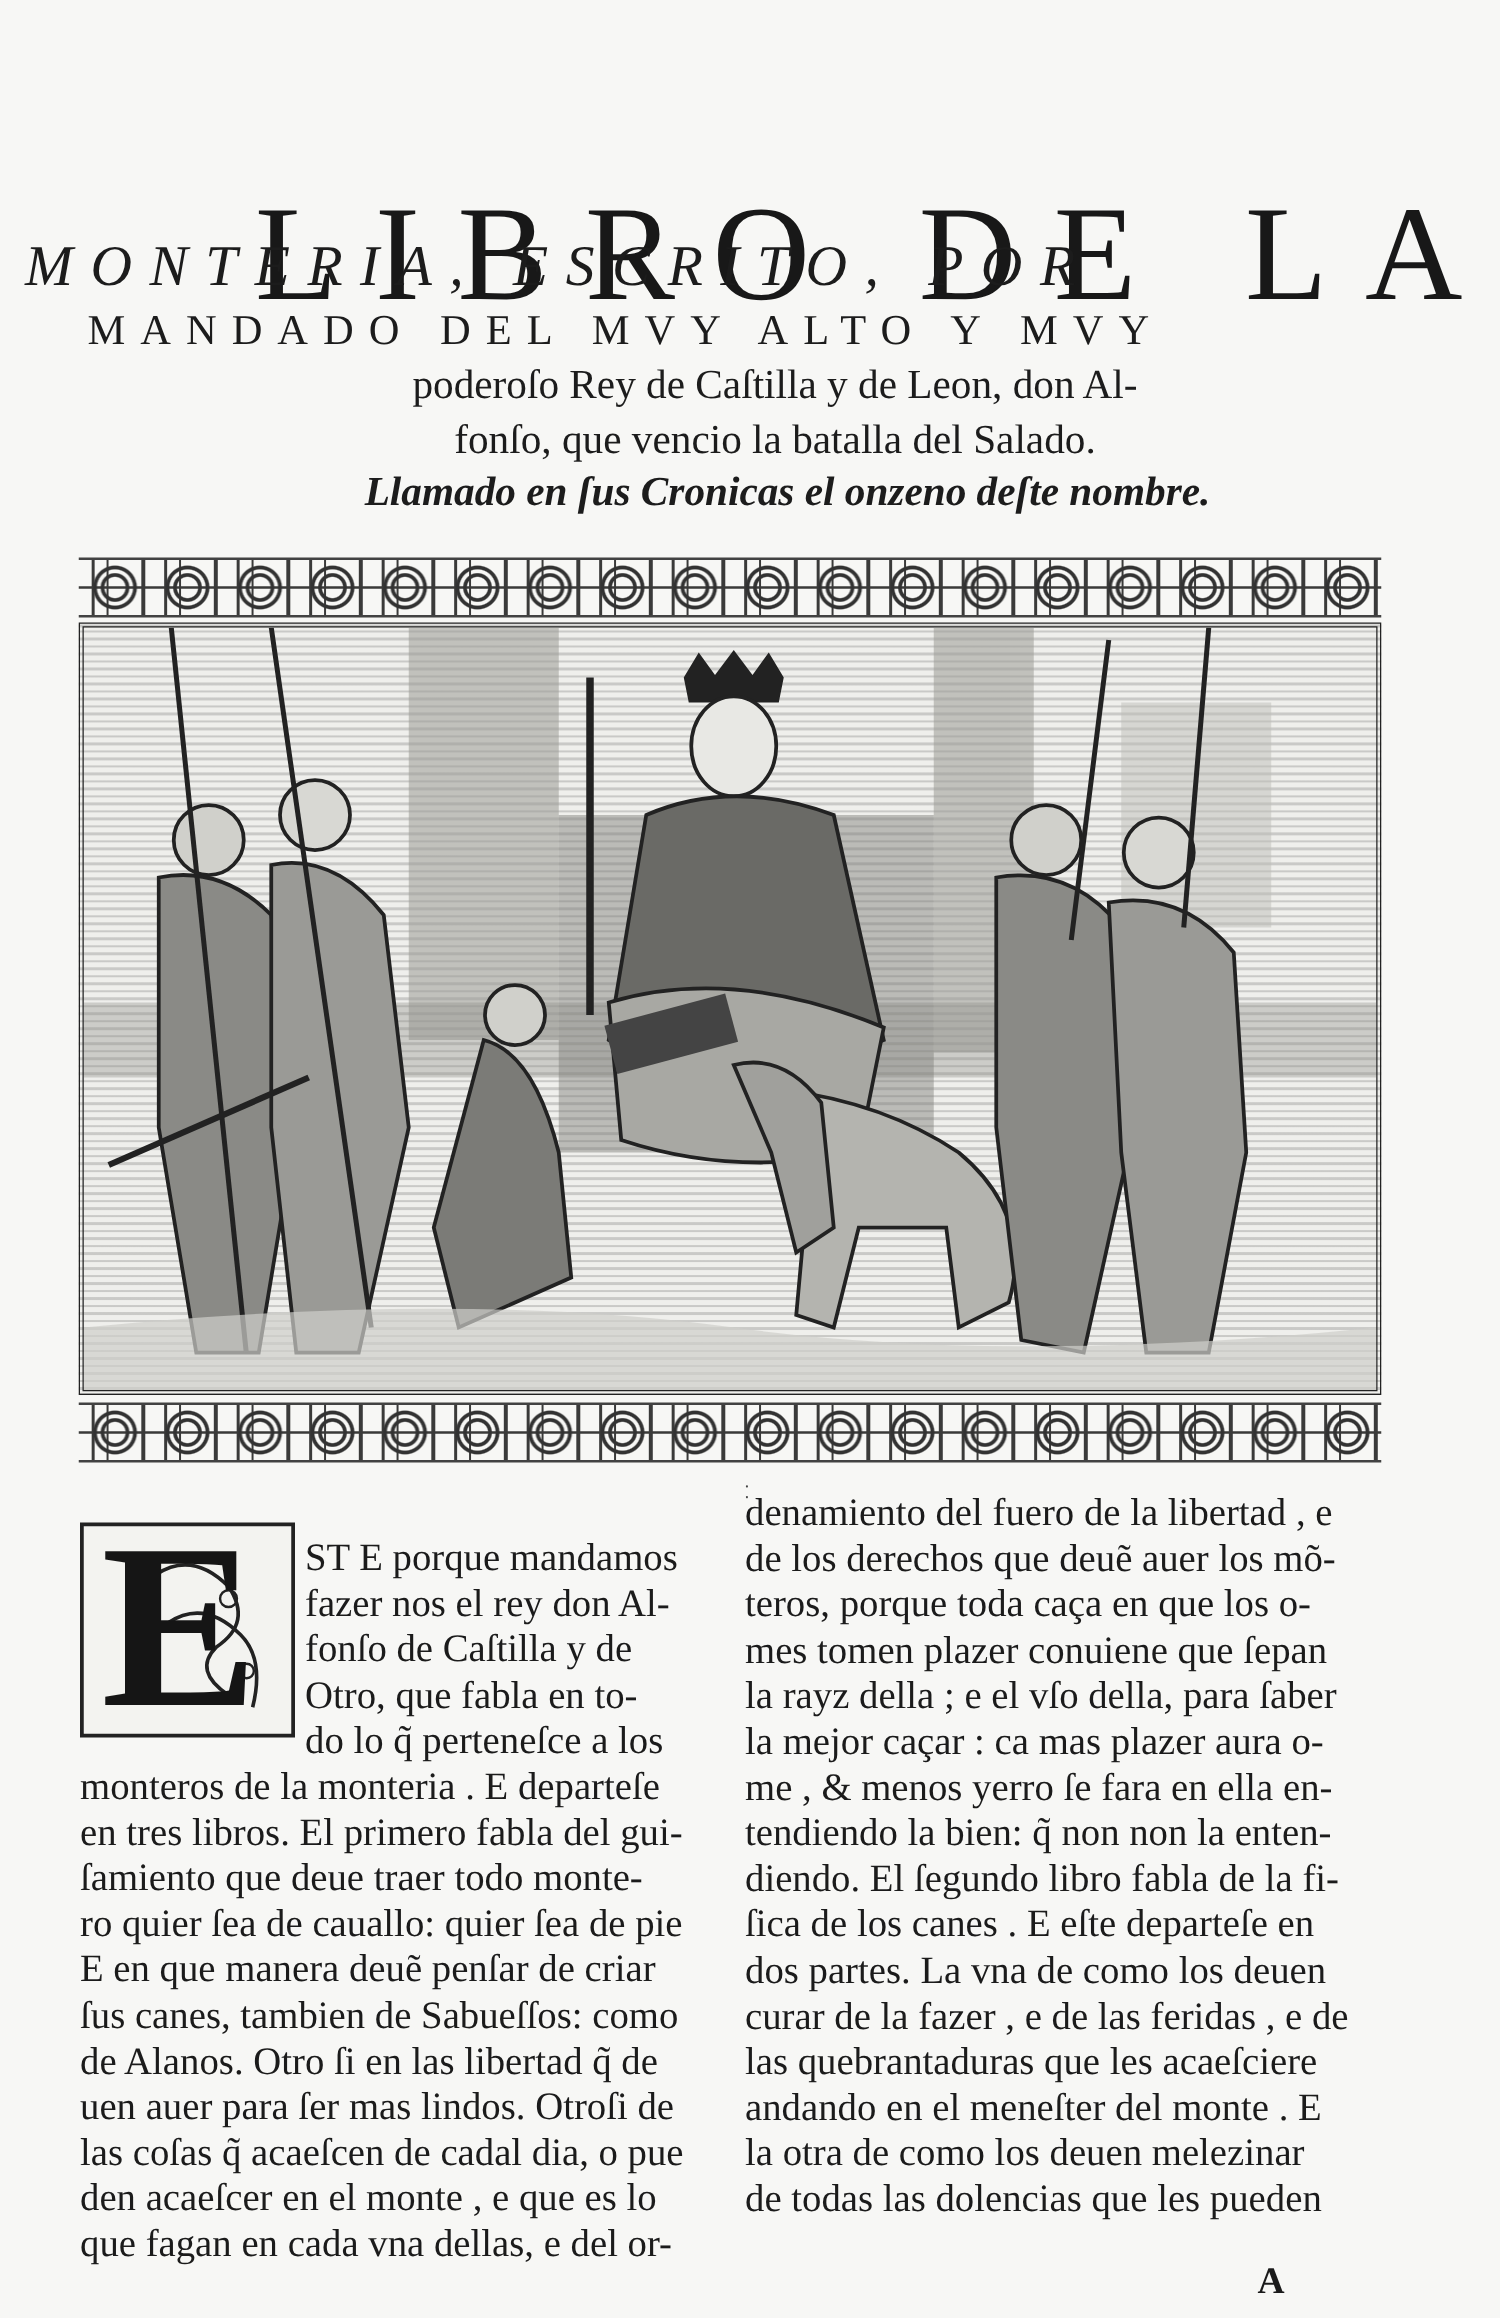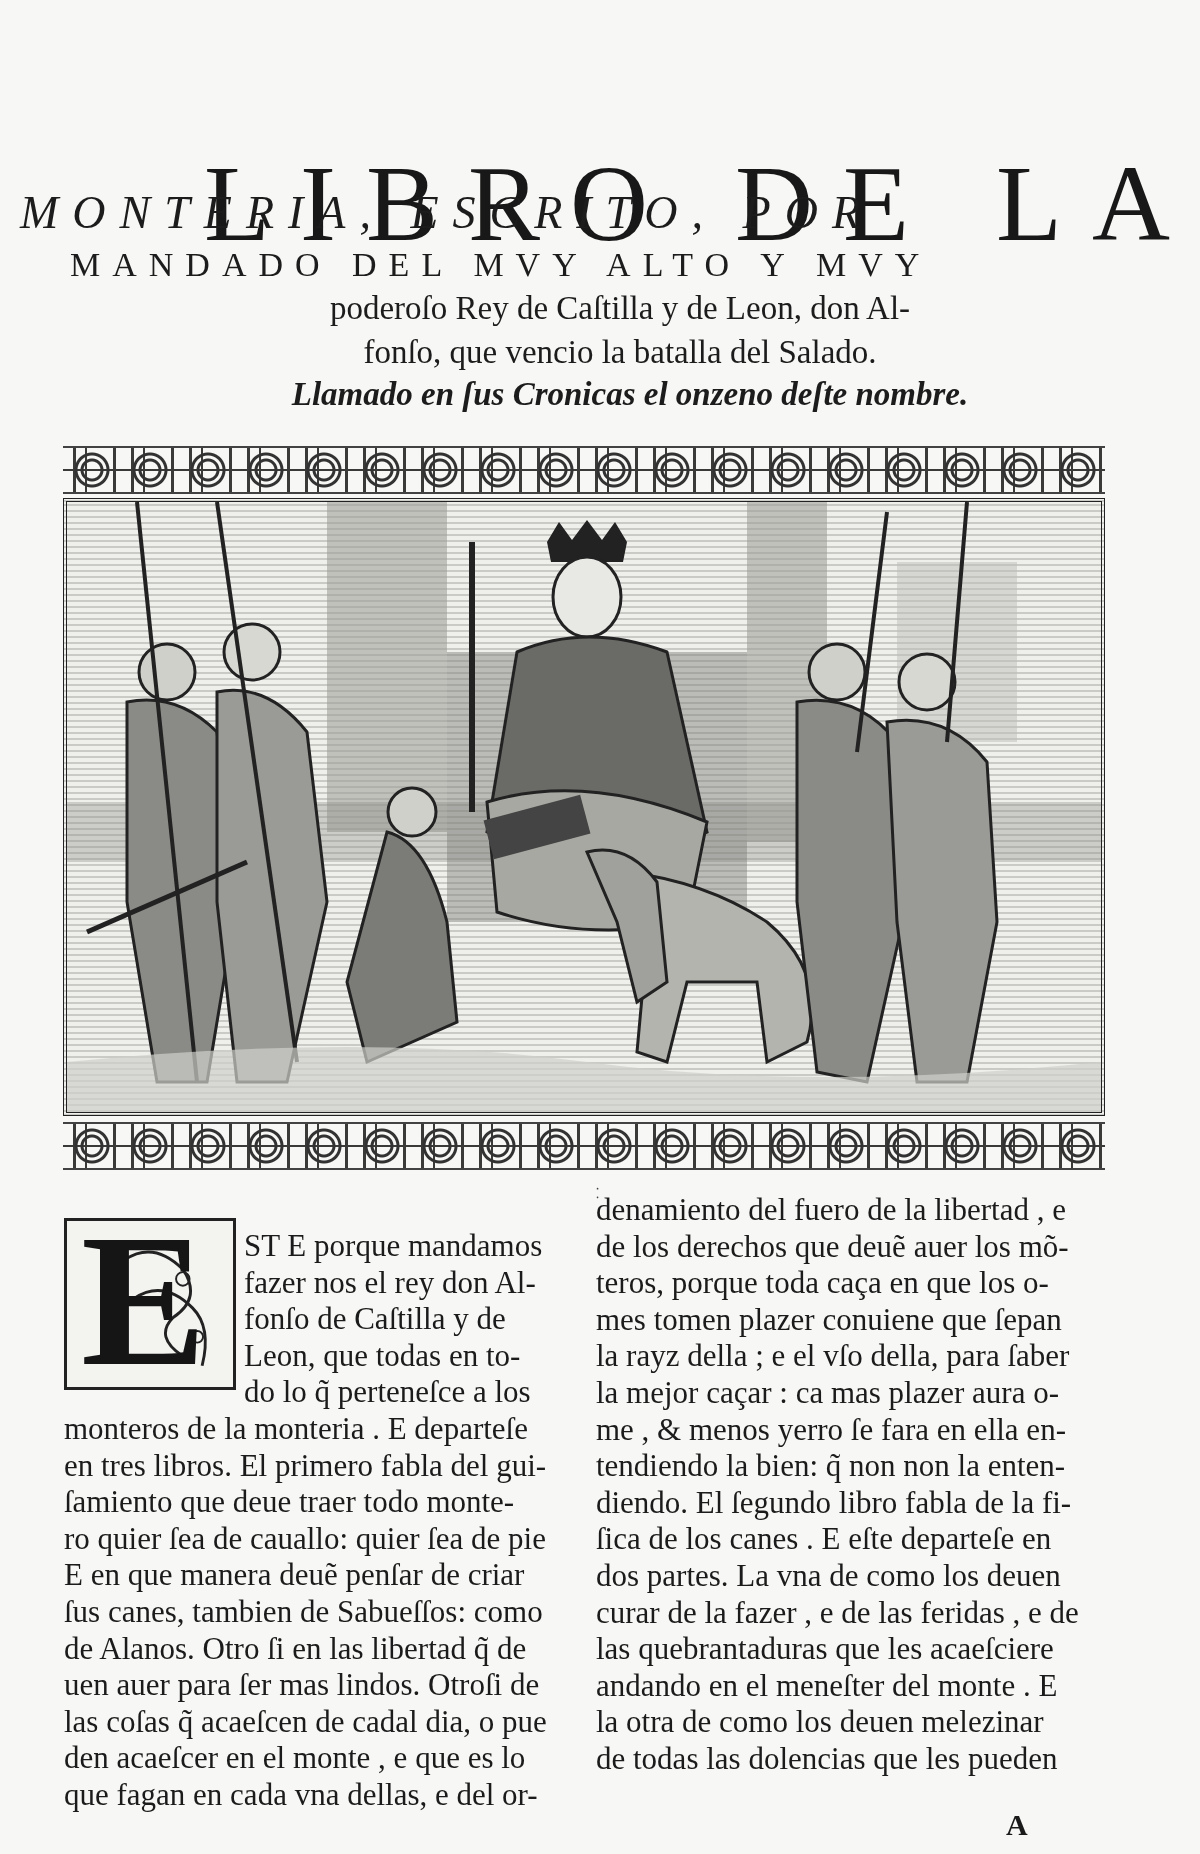--- a/index.html
+++ b/index.html
@@ -158,21 +158,21 @@
       <circle cx="120" cy="60" r="7" fill="none" stroke="#222" stroke-width="2"></circle>
       <circle cx="135" cy="120" r="6" fill="none" stroke="#222" stroke-width="2"></circle>
     </svg>
     <span class="dropcap-letter">E</span>
   </div>
 
   <div class="col col-left">
     <span class="line indent" style="margin-top:36px">ST E porque mandamos</span>
     <span class="line indent">fazer nos el rey don Al-</span>
     <span class="line indent">fonſo de Caſtilla y de</span>
-    <span class="line indent">Leon, que todas en to-</span>
+    <span class="line indent">Otro, que fabla en to-</span>
     <span class="line indent">do lo q̃ perteneſce a los</span>
     <span class="line">monteros de la monteria . E departeſe</span>
     <span class="line">en tres libros. El primero fabla del gui-</span>
     <span class="line">ſamiento que deue traer todo monte-</span>
     <span class="line">ro quier ſea de cauallo: quier ſea de pie</span>
     <span class="line">E en que manera deuẽ penſar de criar</span>
     <span class="line">ſus canes, tambien de Sabueſſos: como</span>
     <span class="line">de Alanos. Otro ſi en las libertad q̃ de</span>
     <span class="line">uen auer para ſer mas lindos. Otroſi de</span>
     <span class="line">las coſas q̃ acaeſcen de cadal dia, o pue</span>

